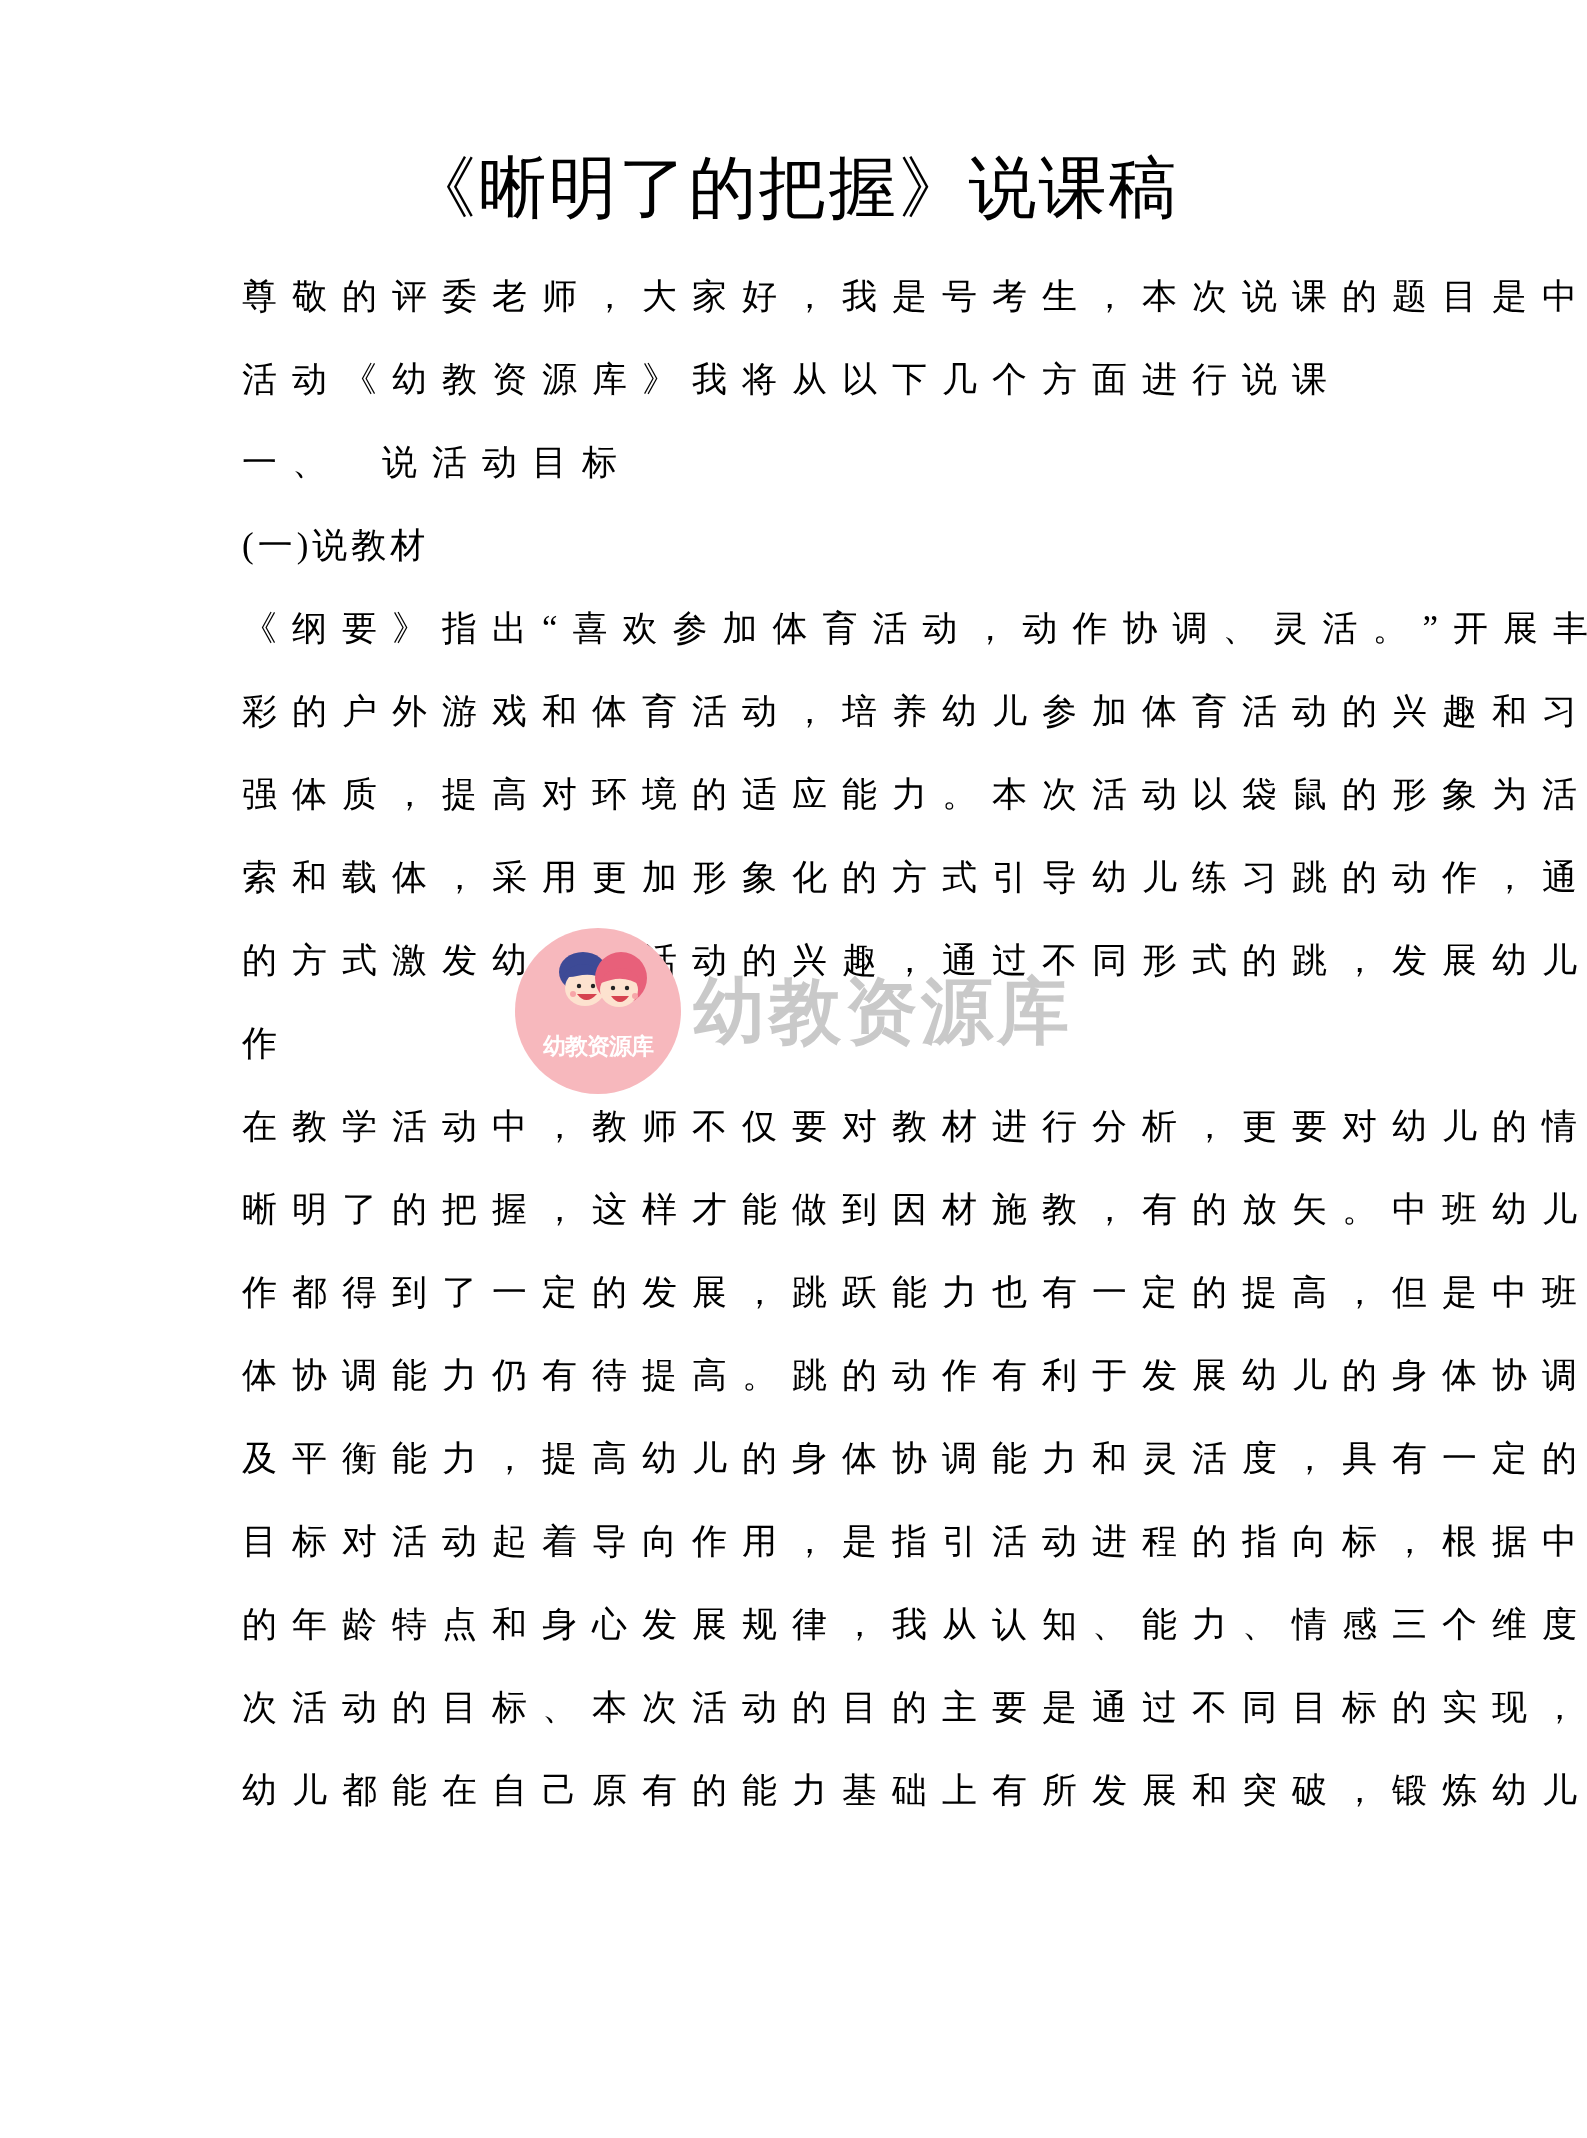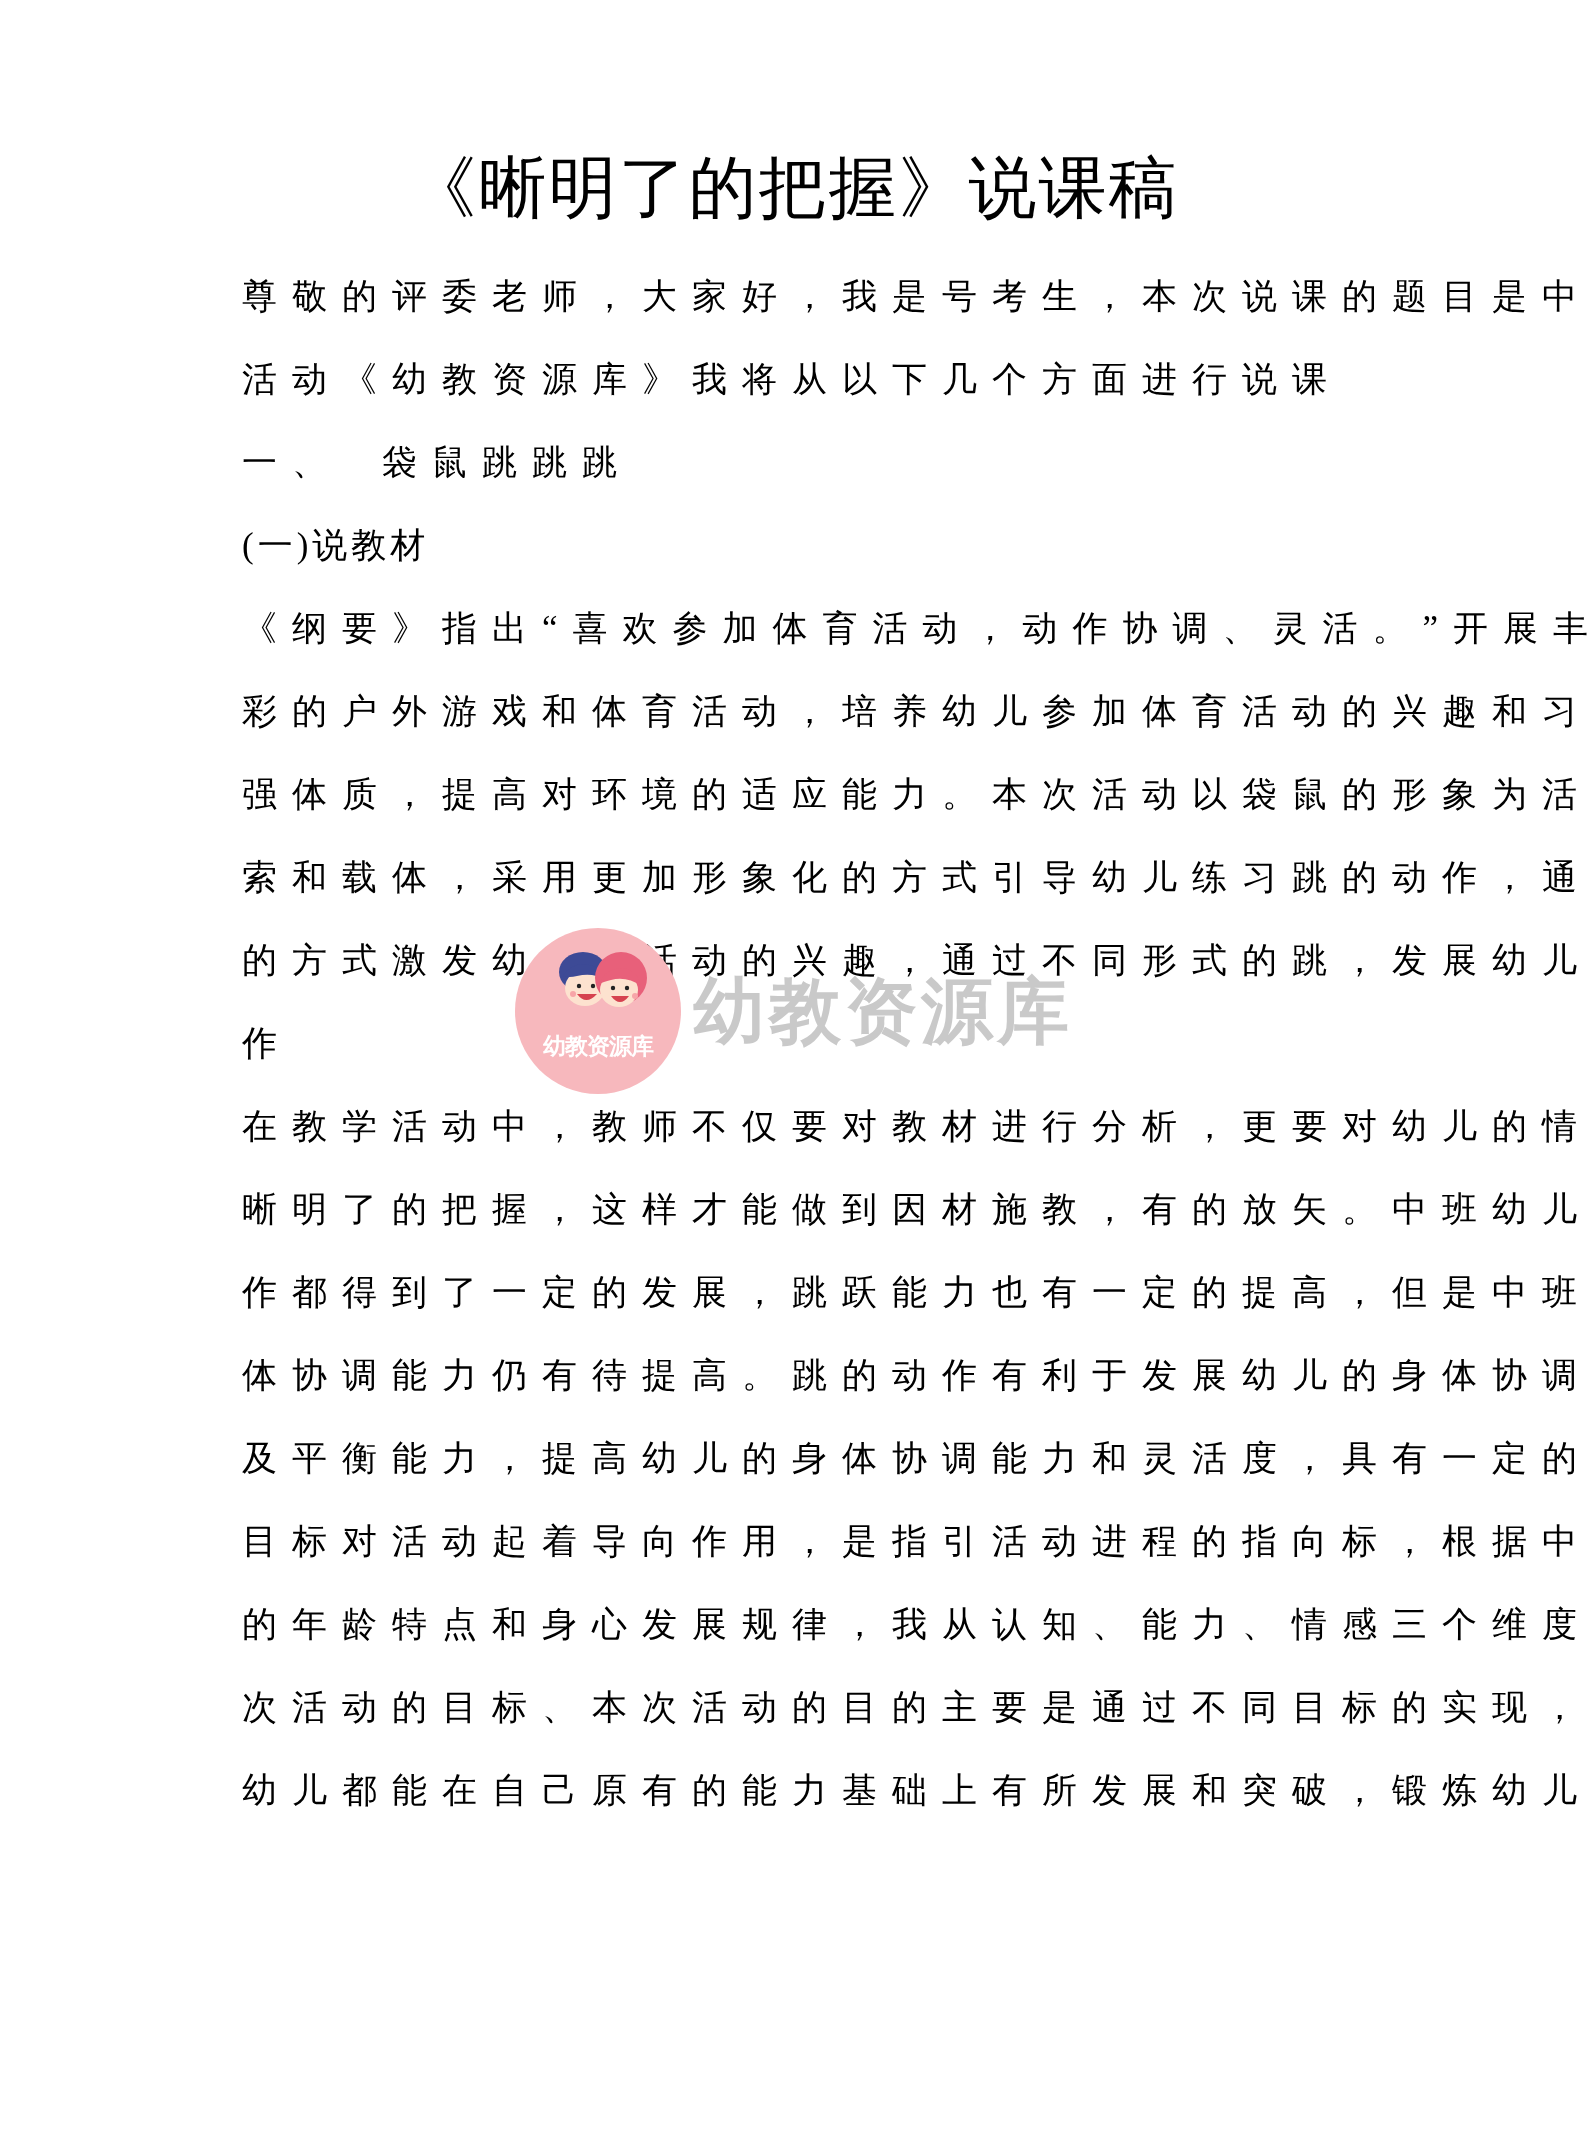--- a/index.html
+++ b/index.html
@@ -110,21 +110,21 @@
 </head>
 <body>
 
 <div class="page">
 
   <h1 class="doc-title">《晰明了的把握》说课稿</h1>
 
   <div class="body-text">
     <p class="line">尊敬的评委老师，大家好，我是号考生，本次说课的题目是中班体育</p>
     <p class="line">活动《幼教资源库》我将从以下几个方面进行说课</p>
-    <p class="line heading-wide"><span class="num">一、</span><span class="gap"></span><span>袋鼠跳跳跳</span></p>
+    <p class="line heading-wide"><span class="num">一、</span><span class="gap"></span><span>说活动目标</span></p>
     <p class="line" style="letter-spacing:4px;">(一)说教材</p>
     <p class="line">《纲要》指出“喜欢参加体育活动，动作协调、灵活。”开展丰富多</p>
     <p class="line">彩的户外游戏和体育活动，培养幼儿参加体育活动的兴趣和习惯，增</p>
     <p class="line">强体质，提高对环境的适应能力。本次活动以袋鼠的形象为活动的线</p>
     <p class="line">索和载体，采用更加形象化的方式引导幼儿练习跳的动作，通过游戏</p>
     <p class="line">的方式激发幼儿对活动的兴趣，通过不同形式的跳，发展幼儿跳的动</p>
     <p class="line">作</p>
     <p class="line">在教学活动中，教师不仅要对教材进行分析，更要对幼儿的情况有清</p>
     <p class="line">晰明了的把握，这样才能做到因材施教，有的放矢。中班幼儿各种动</p>
     <p class="line">作都得到了一定的发展，跳跃能力也有一定的提高，但是中班幼儿身</p>

